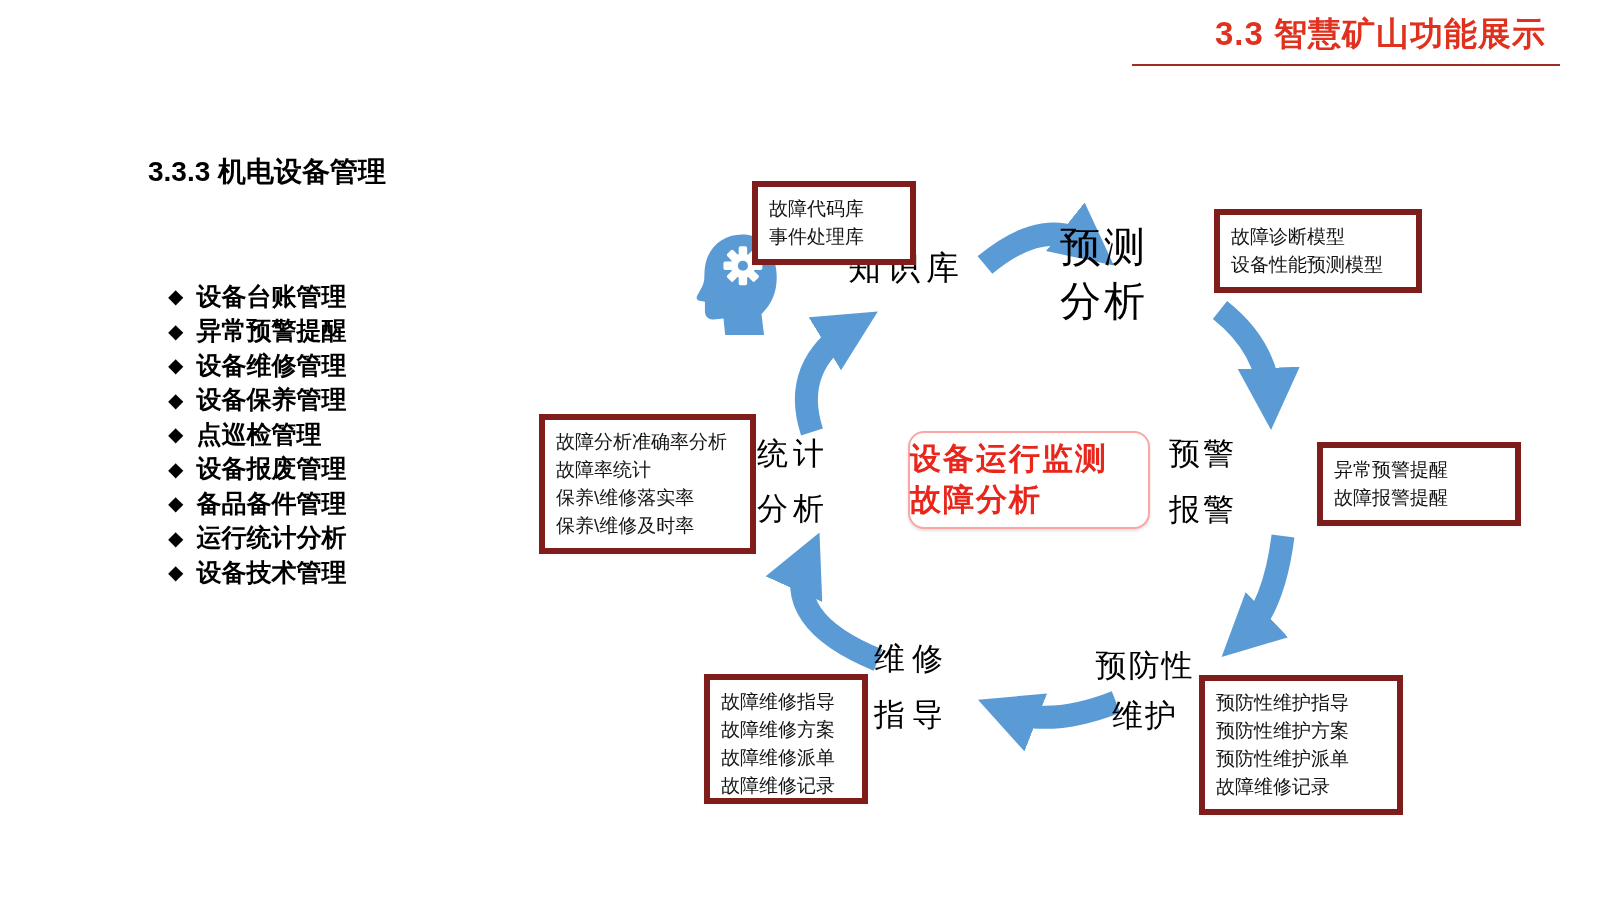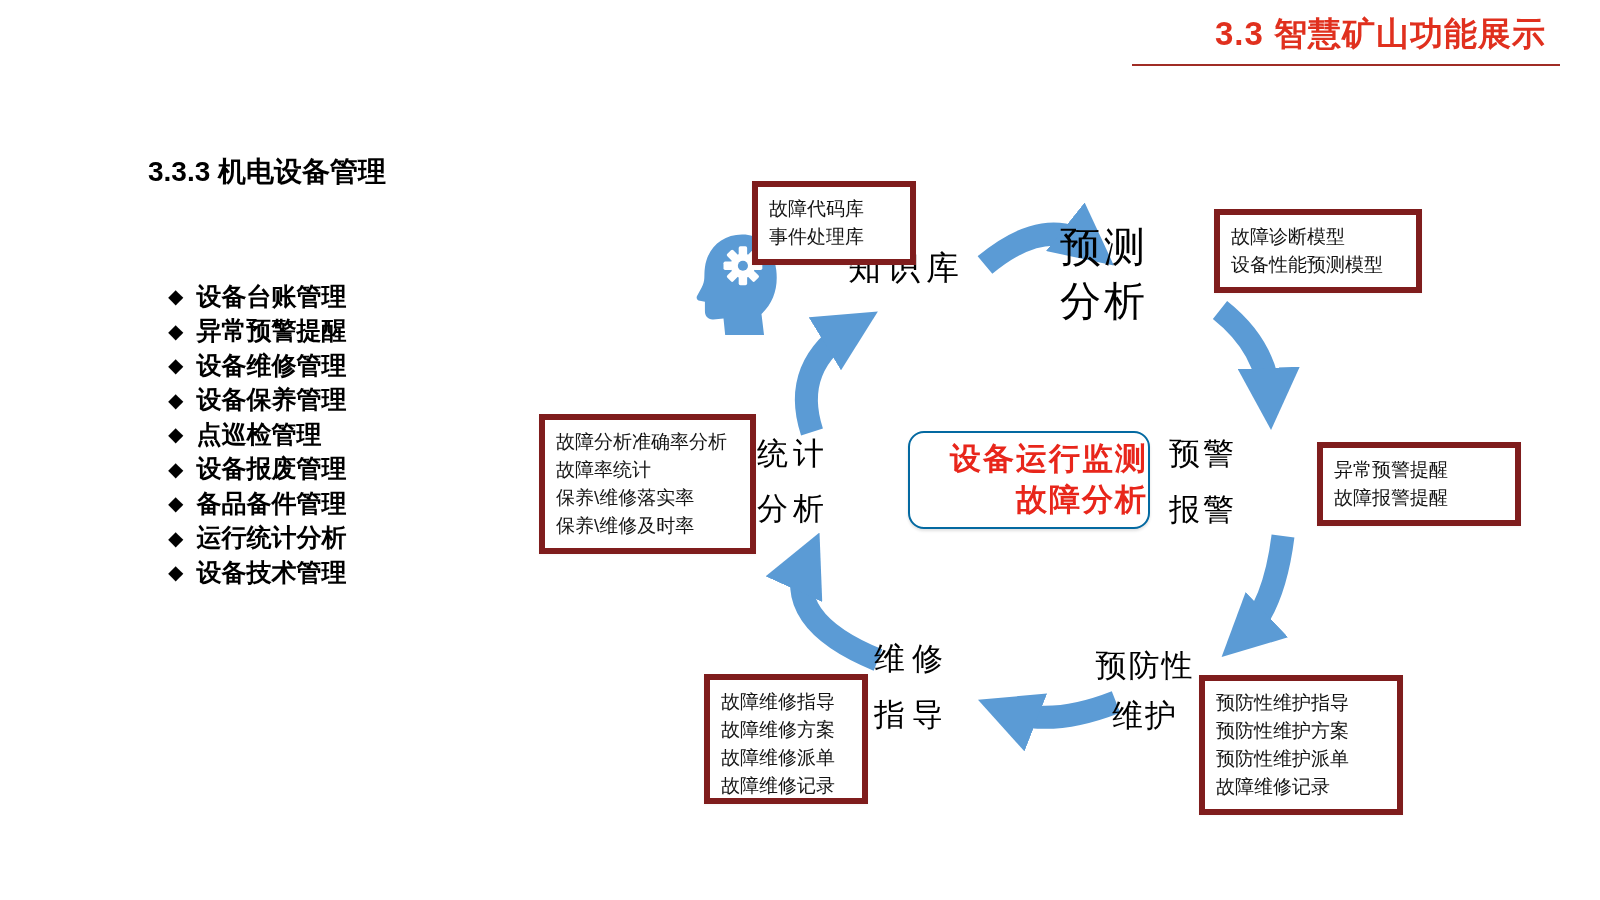--- a/index.html
+++ b/index.html
@@ -48,22 +48,22 @@
   .callout-knowledge{top:181px;left:752px;width:130px;}
   .callout-predict{top:209px;left:1214px;width:174px;}
   .callout-alarm{top:442px;left:1317px;width:170px;}
   .callout-preventive{top:675px;left:1199px;width:170px;}
   .callout-repair{top:674px;left:704px;width:130px;height:102px;}
   .callout-stats{top:414px;left:539px;width:183px;height:112px;}
 
   
   .center-box{
     top:431px;left:908px;width:238px;padding:5px 0 7px 0;
-    border:2px solid #0369a1;border-radius:16px;background:#fff;
-    text-align:right;box-shadow:0 2px 3px rgba(0,0,0,0.12);
+    border:2px solid #fca5a5;border-radius:16px;background:#fff;
+    text-align:left;box-shadow:0 2px 3px rgba(0,0,0,0.12);
   }
   .center-box div{
     font-family:"Liberation Serif","DejaVu Serif",serif;
     font-size:31px;line-height:41px;font-weight:700;color:#E8261B;letter-spacing:2px;
   }
 
   .arrows-svg{top:140px;left:480px;}
   .head-icon{top:232px;left:694px;}
 </style>
 </head>

